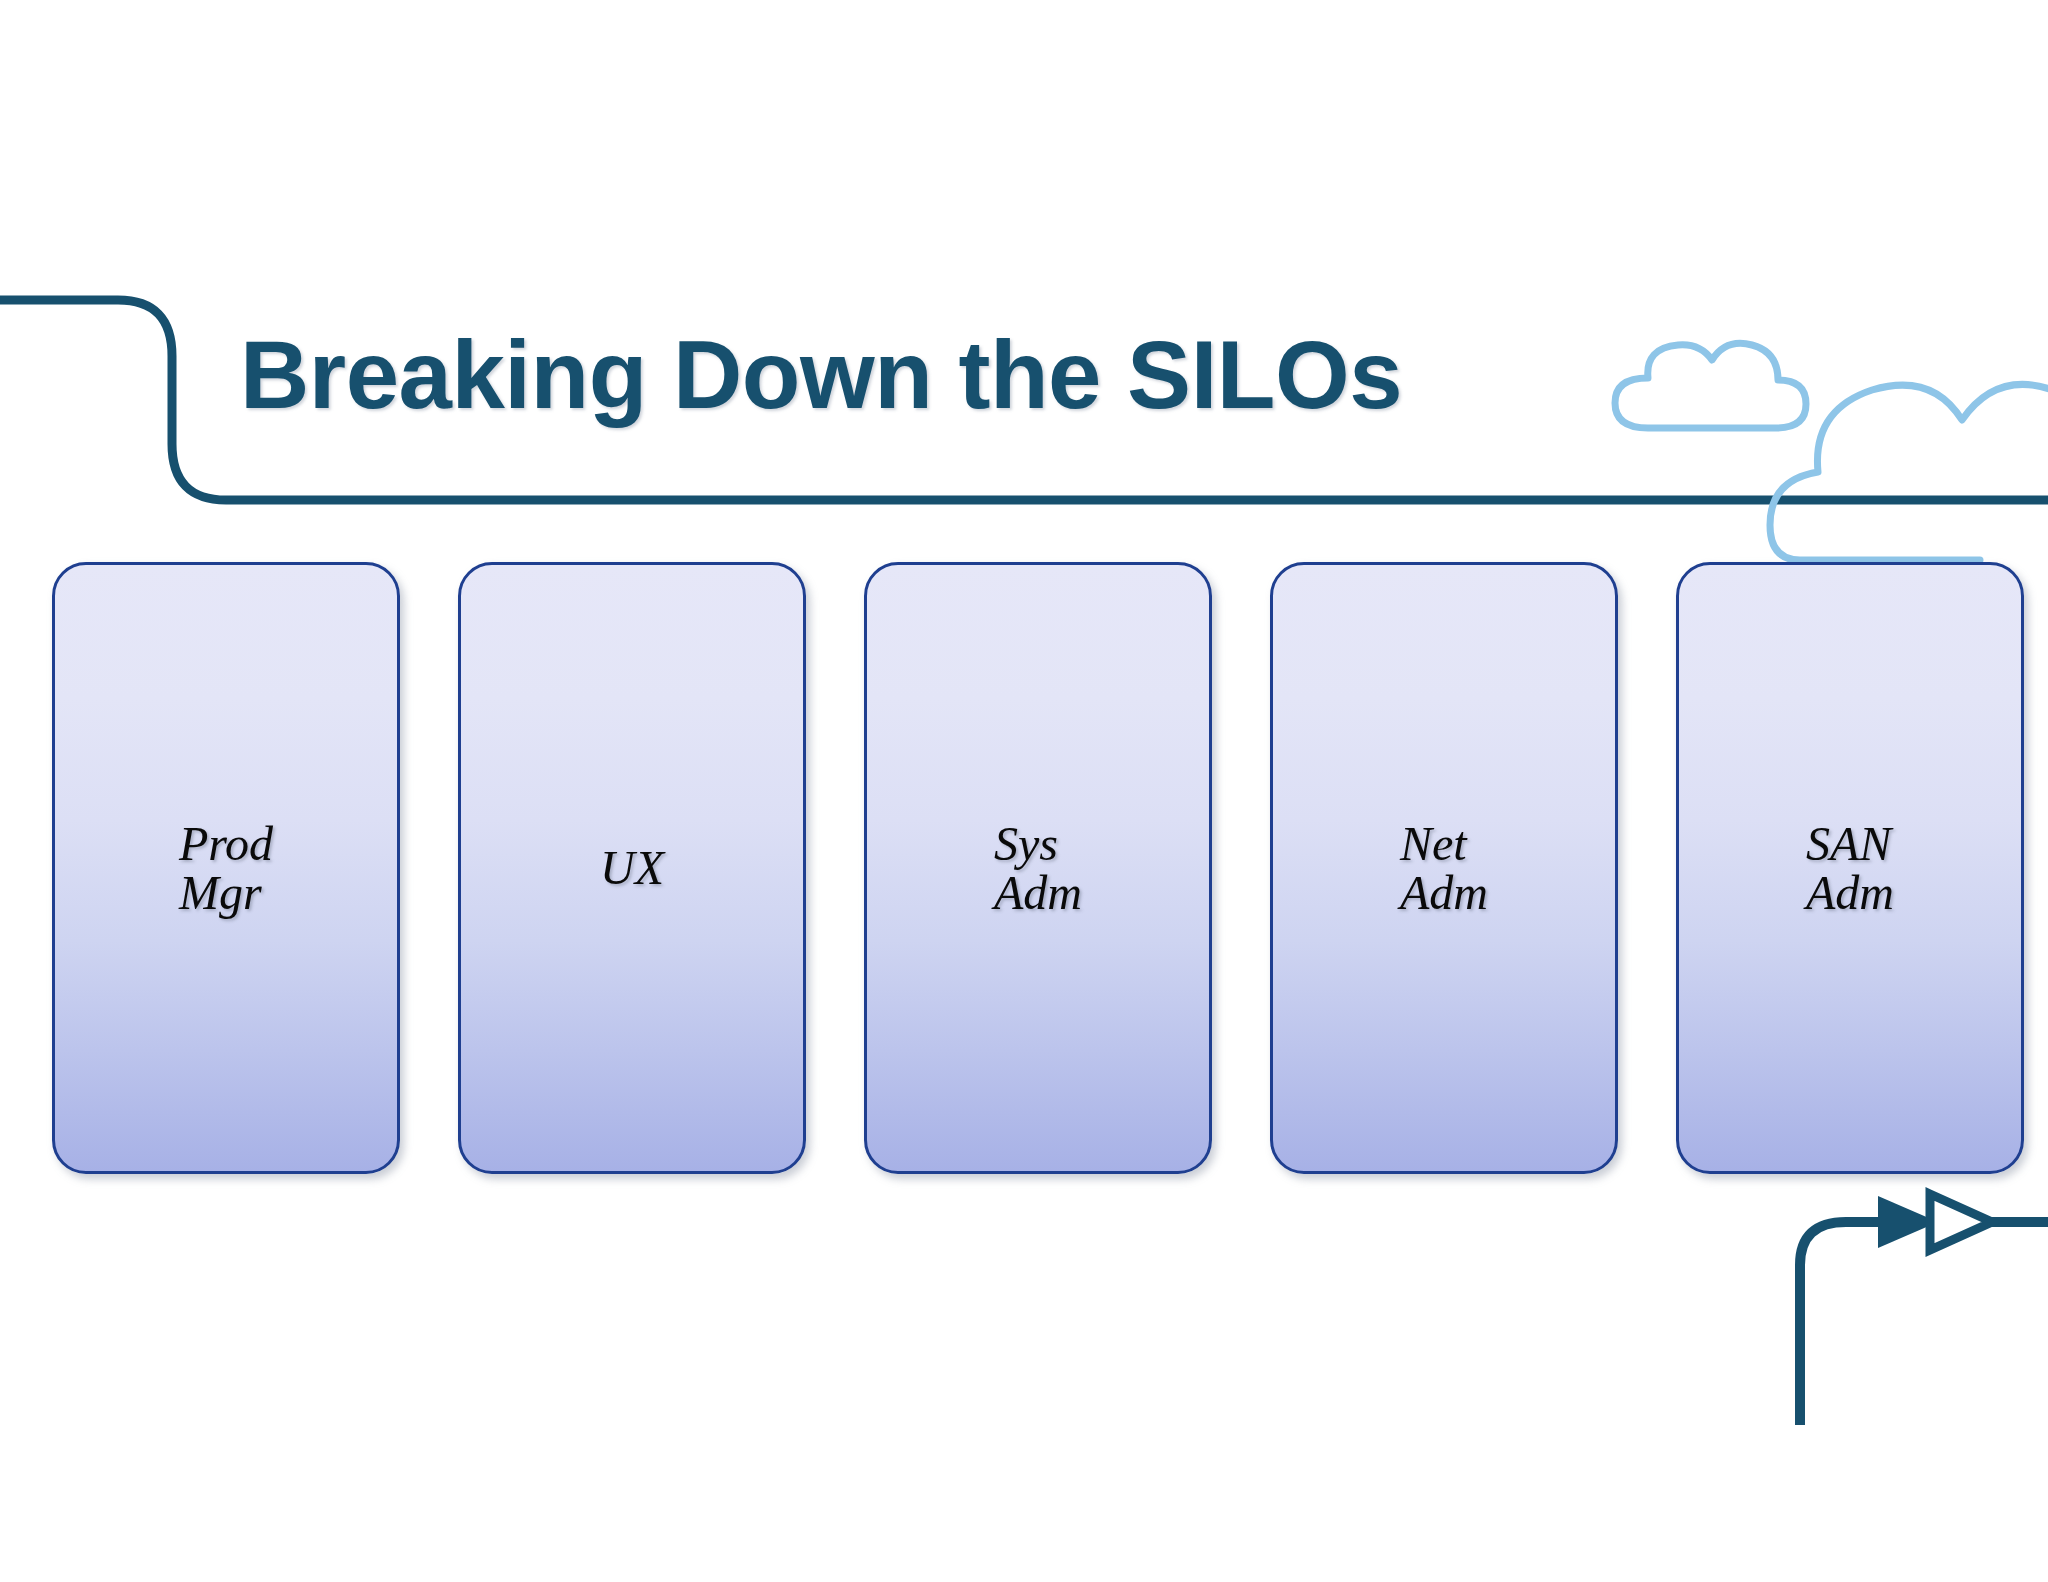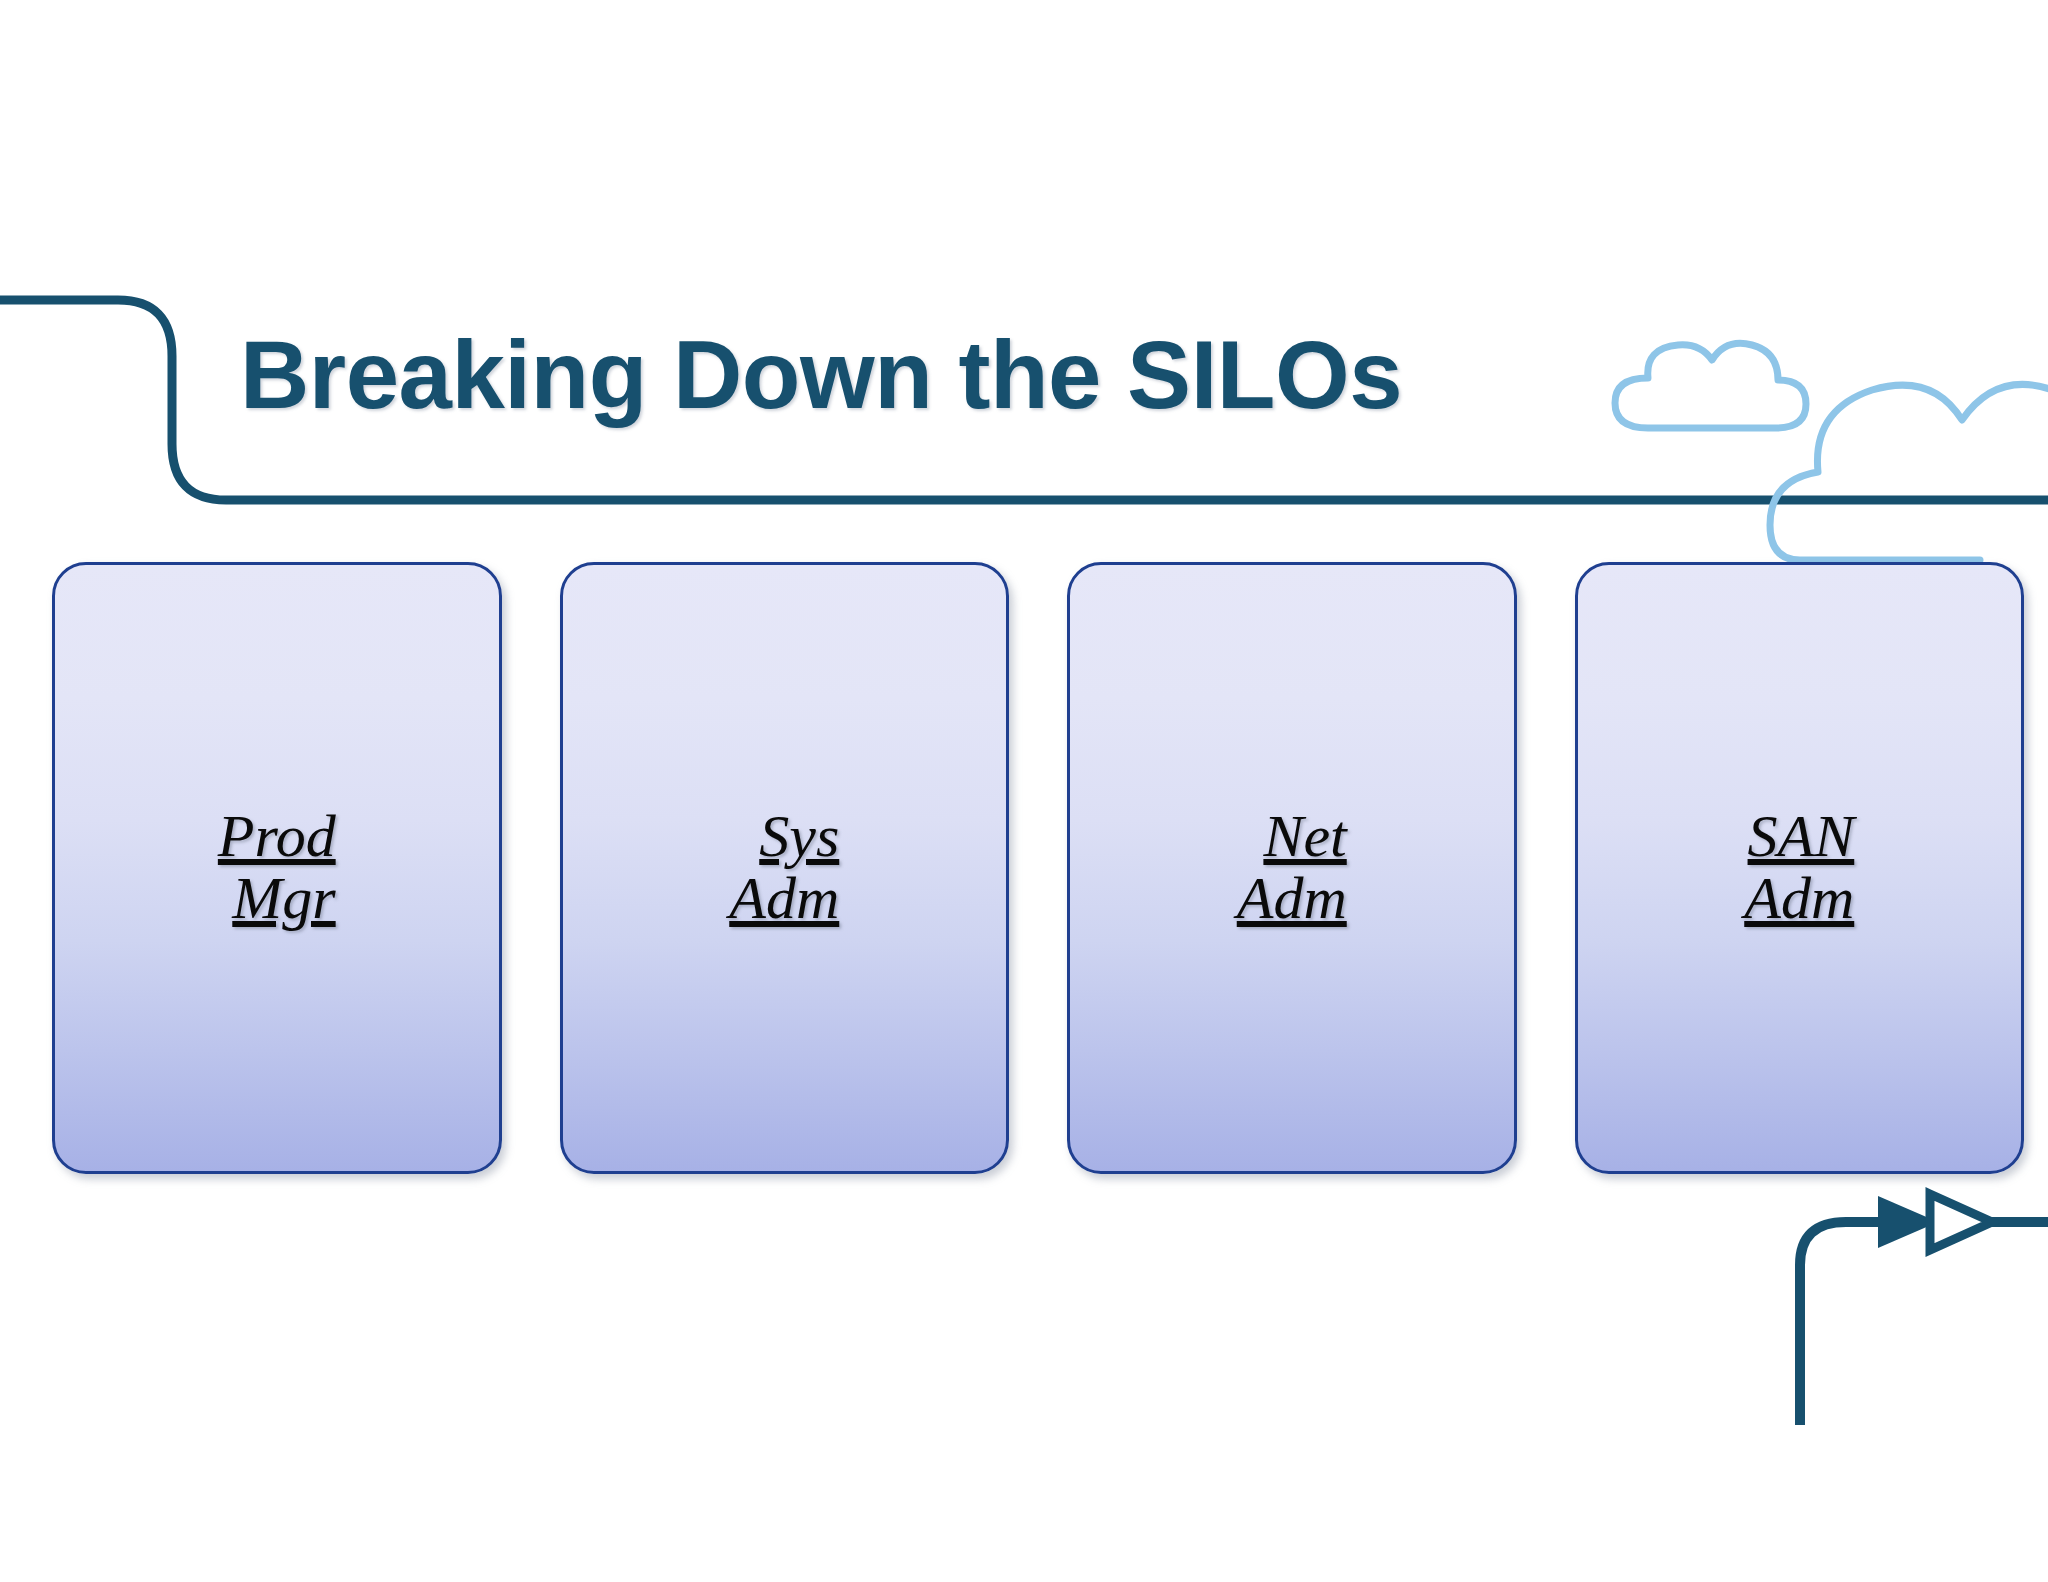--- a/index.html
+++ b/index.html
@@ -63,28 +63,27 @@
                 #bcc4ec 80%,
                 #a7b1e6 100%);
     box-shadow: 4px 5px 9px rgba(120,130,150,0.40);
     display: flex;
     align-items: center;
     justify-content: center;
   }
   .silo-label {
     font-family: "Liberation Serif", serif;
     font-style: italic;
-    font-size: 60px;
+    font-size: 48px;
     line-height: 1.03;
     color: #0a0a0a;
-    text-align: right;
+    text-align: left;
     white-space: pre-line;
     text-shadow: 2px 2px 3px rgba(110,120,140,0.45);
     padding: 0 4px;
-    text-decoration: underline;
   }
 </style>
 </head>
 <body>
 
 <div id="slide">
 
   <svg class="frame-svg" viewBox="0 0 2048 1582" xmlns="http://www.w3.org/2000/svg">
     <path d="M -20 300 L 118 300 Q 172 300 172 356 L 172 444 Q 172 500 226 500 L 2068 500" fill="none" stroke="#17506e" stroke-width="9" stroke-linecap="butt"></path>
   </svg>
@@ -113,20 +112,23 @@
   </svg>
 
   <div class="title">Breaking Down the SILOs</div>
 
   <div class="silo-row">
     <div class="silo">
       <span class="silo-label">Prod
 Mgr</span>
     </div>
     <div class="silo">
+      <span class="silo-label">UX</span>
+    </div>
+    <div class="silo">
       <span class="silo-label">Sys
 Adm</span>
     </div>
     <div class="silo">
       <span class="silo-label">Net
 Adm</span>
     </div>
     <div class="silo">
       <span class="silo-label">SAN
 Adm</span>

